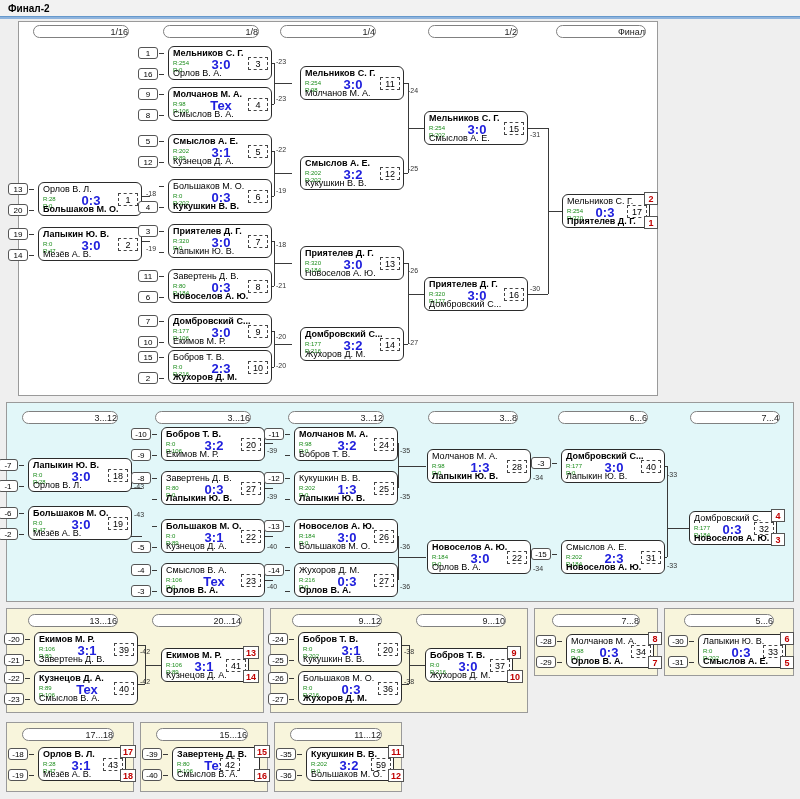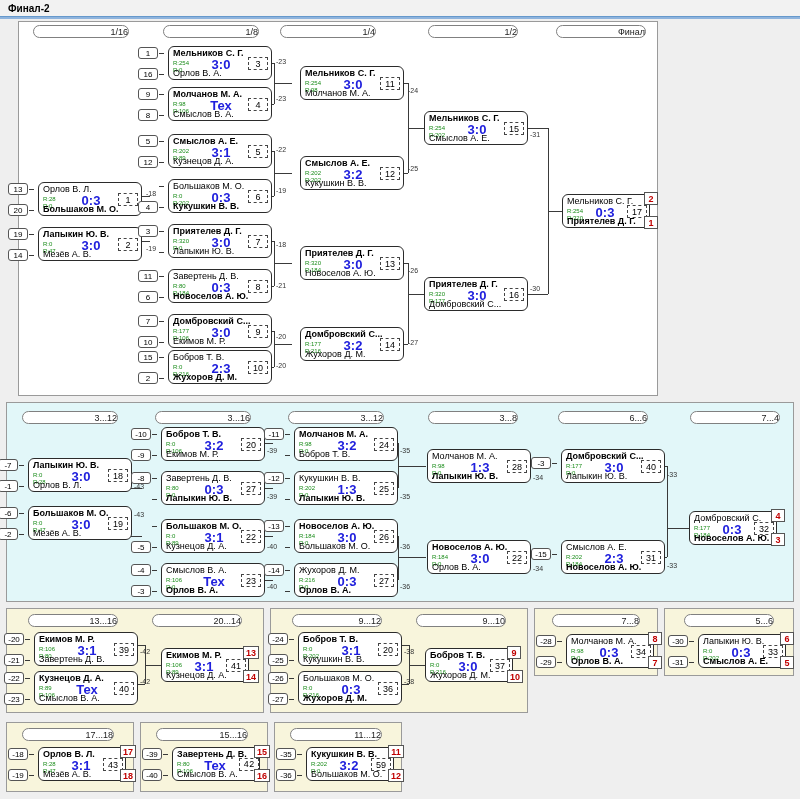--- a/index.html
+++ b/index.html
@@ -815,21 +815,21 @@
 
 <div class="match" style="left:172px; top:747px;">
   <div class="seed" style="left:-30px; top:1px;">-39</div>
   <div class="stub" style="left:-9px; top:7px;"></div>
   <div class="seed" style="left:-30px; top:22px;">-40</div>
   <div class="stub" style="left:-9px; top:28px;"></div>
   <div class="mbox" style="width:88px;">
     <div class="pA win" style="width:84px;">Завертень Д. В.</div>
     <div class="rA">R:80</div>
     <div class="score" style="left:22px; width:40px;">Тех</div>
-    <div class="mnum" style="right:0;font-family:Liberation Mono, monospace;">42</div>
+    <div class="mnum" style="right:19px;">42</div>
     <div class="rB">R:106</div>
     <div class="pB" style="width:84px;">Смыслов В. А.</div>
   </div>
   <div class="place" style="left:82px; top:-2px; width:16px;">15</div>
   <div class="place" style="left:82px; top:22px; width:16px;">16</div>
 </div>
 
 <div class="match" style="left:306px; top:747px;">
   <div class="seed" style="left:-30px; top:1px;">-35</div>
   <div class="stub" style="left:-9px; top:7px;"></div>

